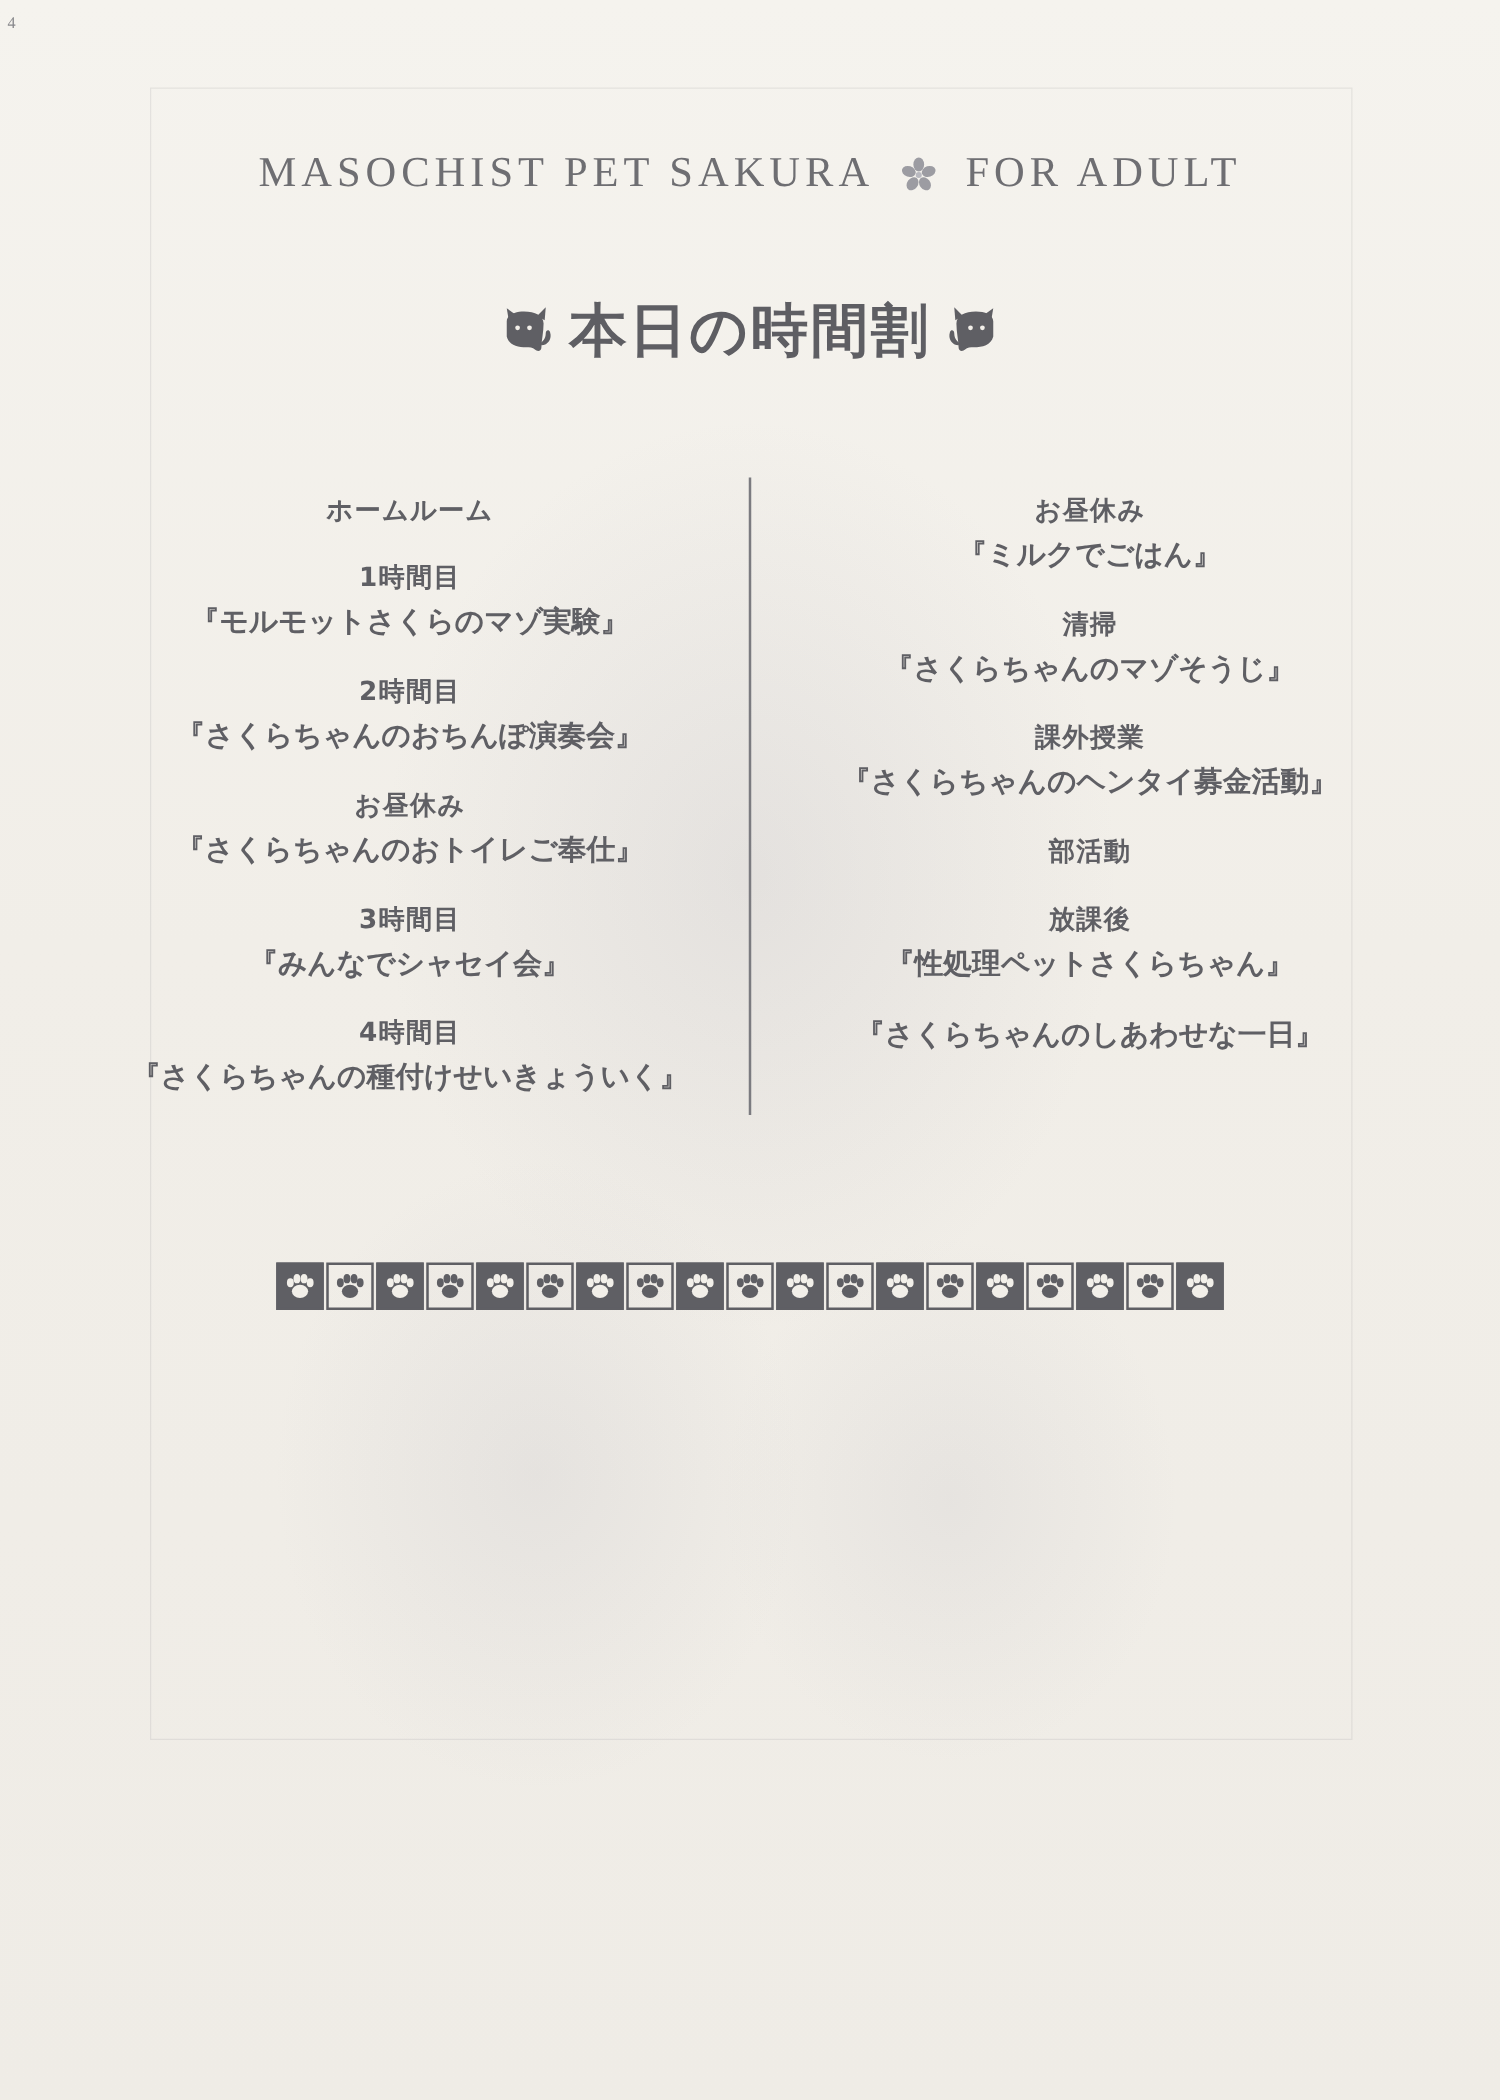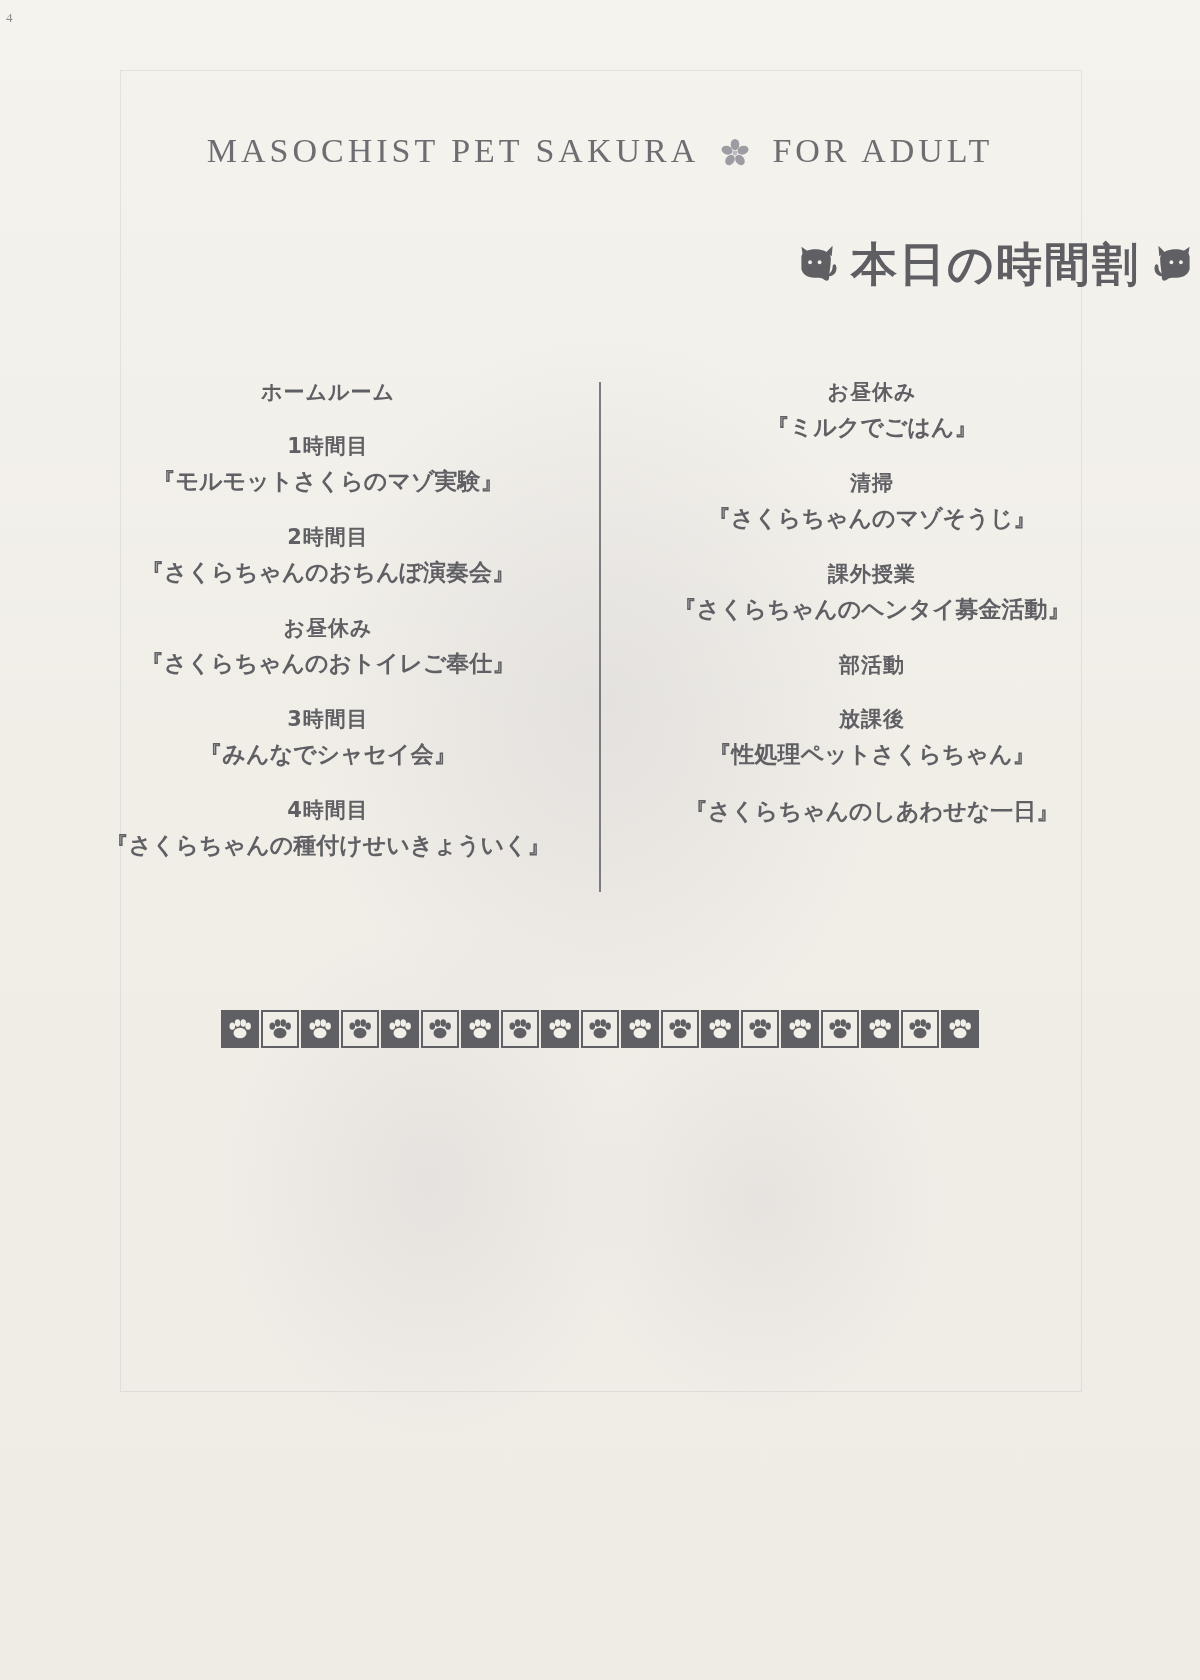--- a/index.html
+++ b/index.html
@@ -46,21 +46,21 @@
   }
 
   .content {
     position: relative;
     z-index: 2;
   }
 
   
   .header-line {
     position: absolute;
-    top: 132px;
+    top: 120px;
     left: 0;
     width: 100%;
     text-align: center;
     font-family: "Liberation Serif", serif;
     font-size: 34px;
     letter-spacing: 4px;
     color: #6e6e72;
     white-space: nowrap;
   }
   .header-line .flower {
@@ -71,21 +71,21 @@
     margin: 0 10px;
   }
 
   
   .title-row {
     position: absolute;
     top: 238px;
     left: 0;
     width: 100%;
     display: flex;
-    justify-content: flex-end;
+    justify-content: center;
     align-items: center;
     gap: 8px;
   }
   .cat-icon { width: 52px; height: 52px; }
   .title-text {
     font-family: "DejaVu Sans", sans-serif;
     font-size: 46px;
     font-weight: bold;
     color: #5e5e63;
     letter-spacing: 2px;
@@ -98,20 +98,21 @@
     top: 378px;
     left: 60px;
     width: 1080px;
     display: flex;
     justify-content: center;
     align-items: stretch;
   }
   .col {
     width: 470px;
     padding: 0 8px;
+    margin-top: 16px;
   }
   .divider {
     width: 2px;
     background: #7b7b80;
     margin: 4px 28px 0 28px;
     height: 510px;
   }
   .entry {
     text-align: center;
     margin-bottom: 26px;

